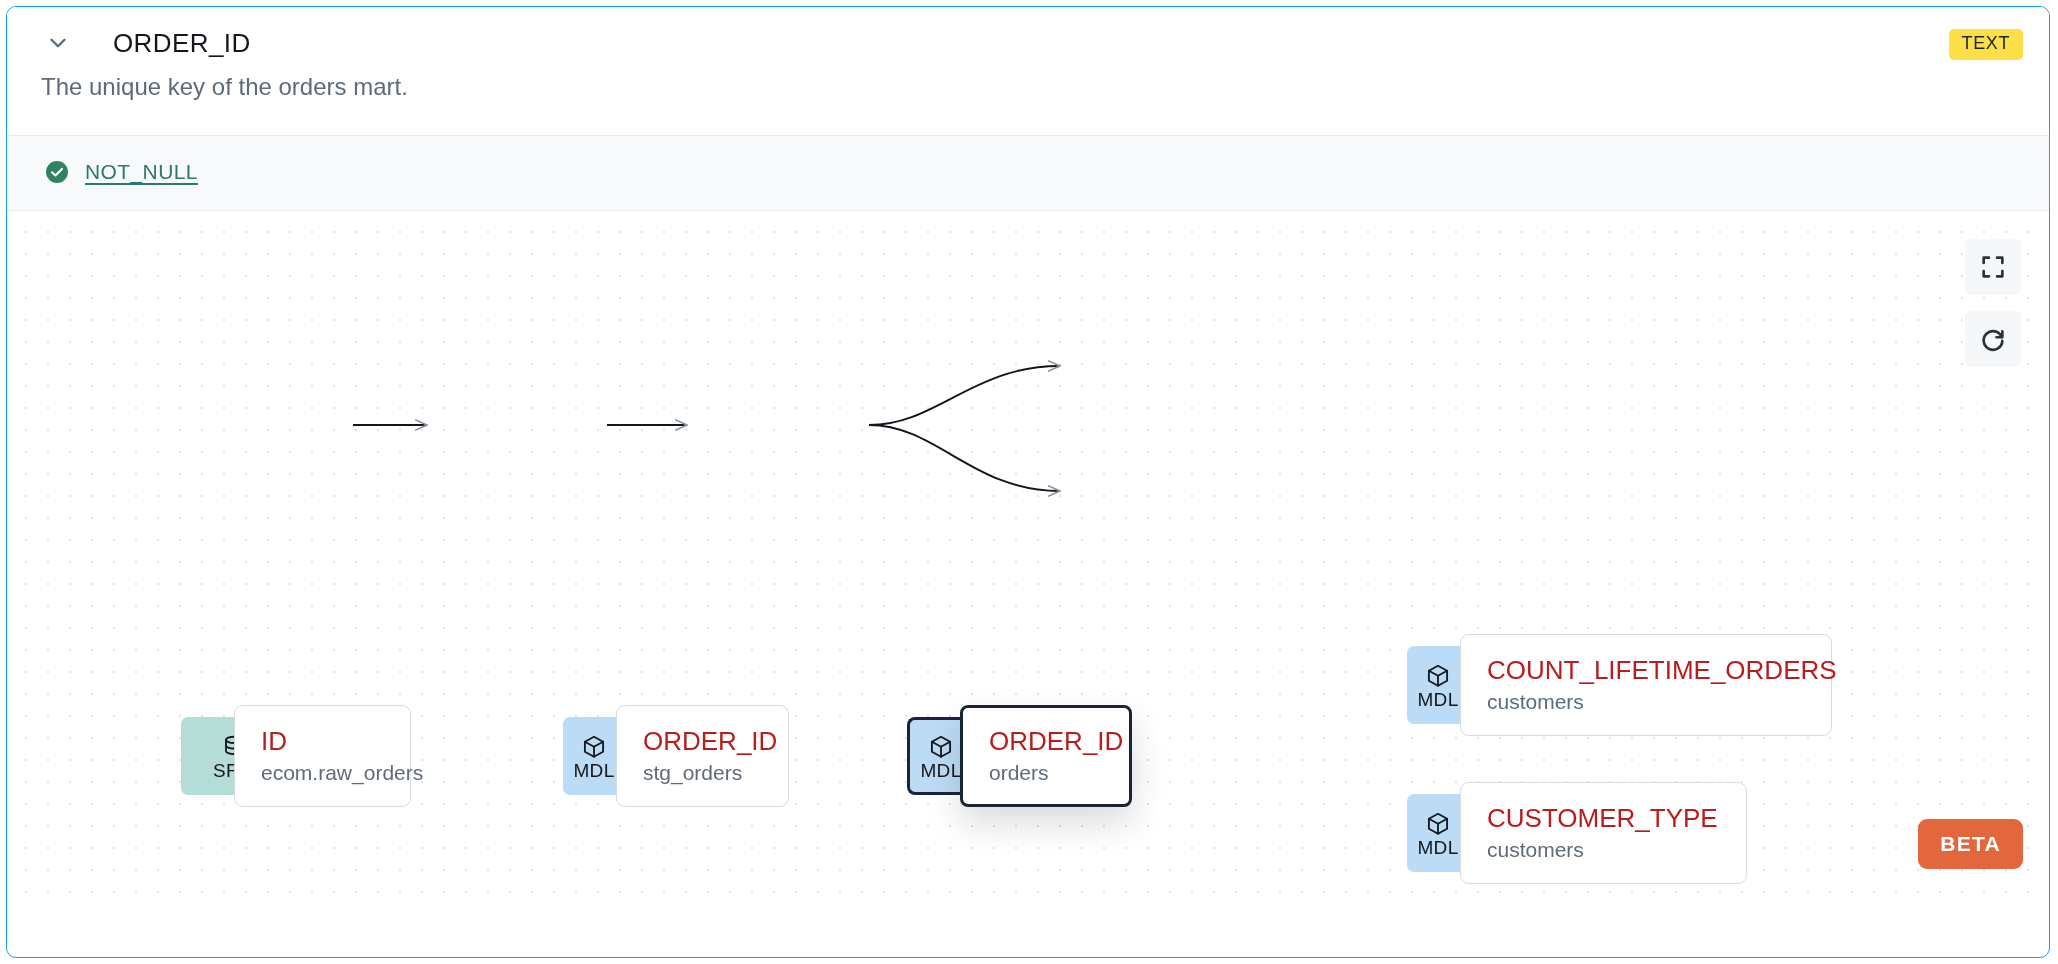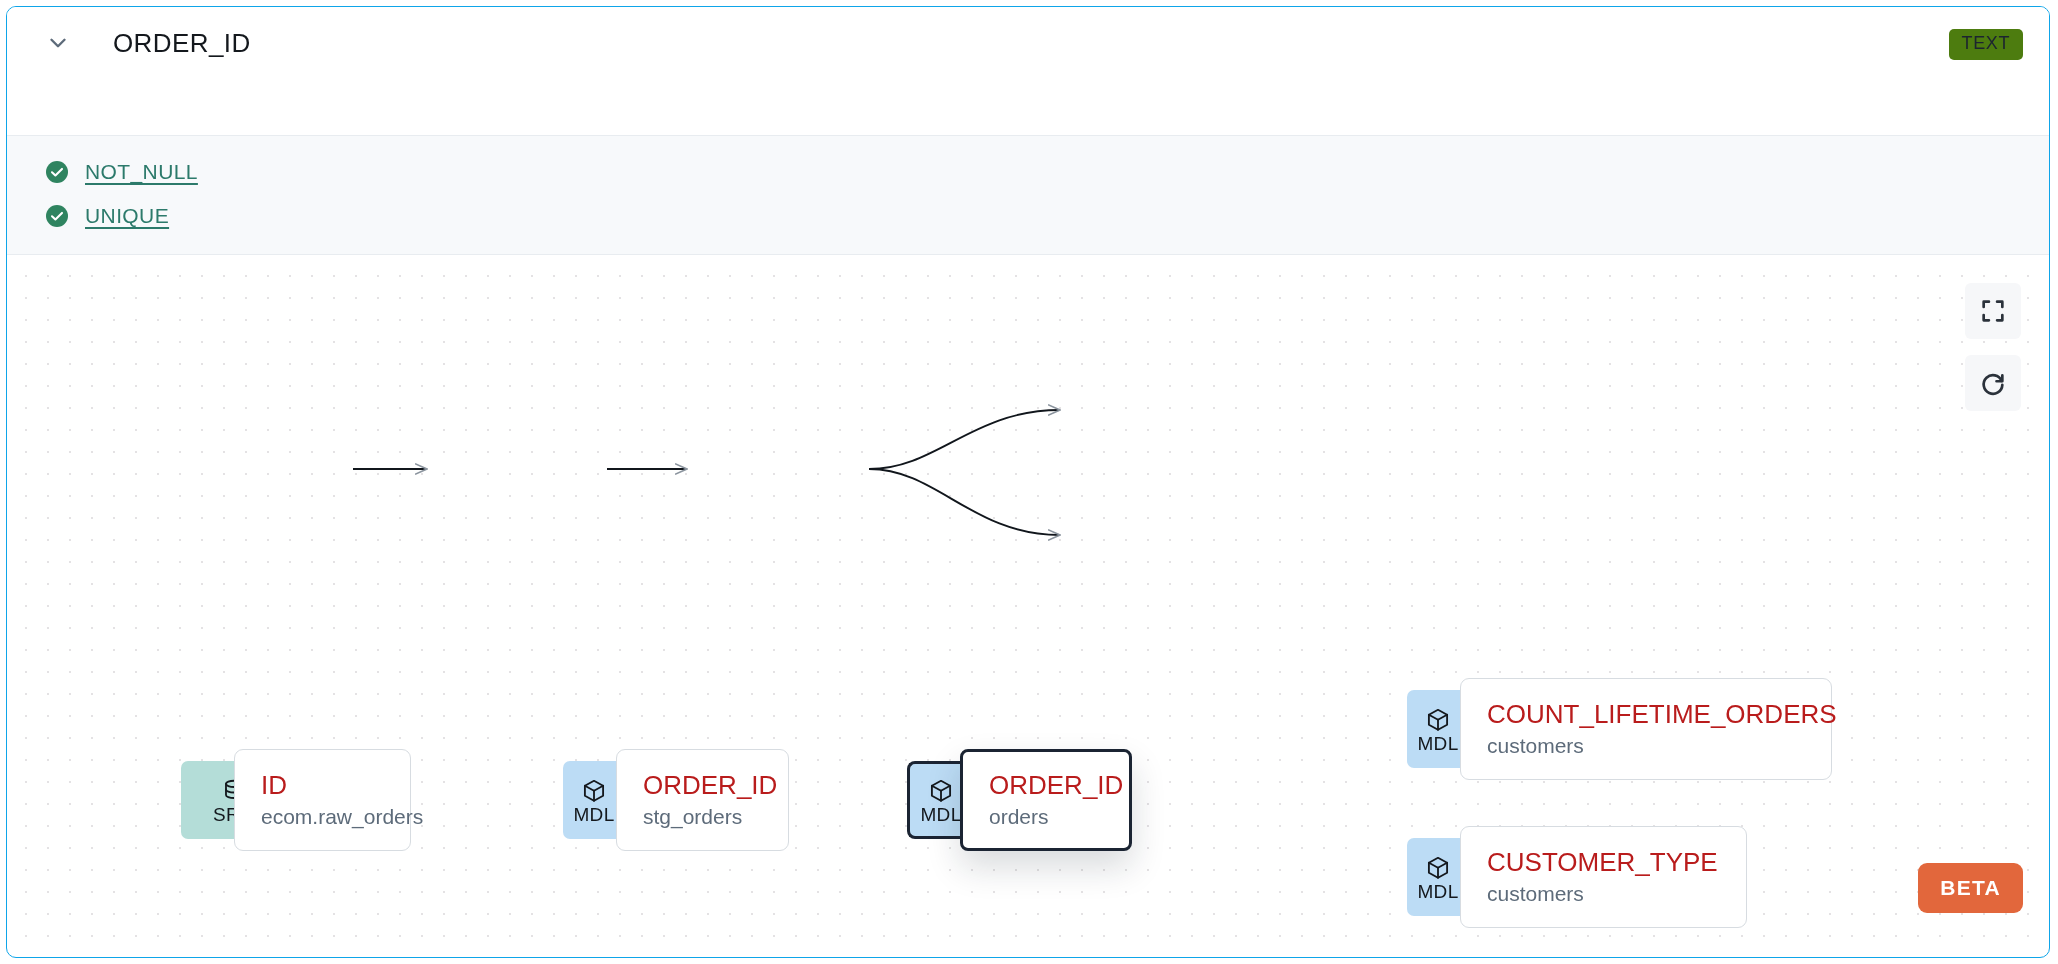--- a/index.html
+++ b/index.html
@@ -67,21 +67,21 @@
     color: #14181d;
     margin-left: 38px;
     font-weight: 400;
     white-space: nowrap;
   }
 
   .type-badge {
     position: absolute;
     right: 26px;
     top: 22px;
-    background: #4d7c0f;
+    background: #fde047;
     color: #1c2430;
     font-size: 18px;
     letter-spacing: 0.6px;
     padding: 5px 13px 6px;
     border-radius: 5px;
     line-height: 1.1;
   }
 
   .description {
     font-size: 24px;
@@ -263,43 +263,35 @@
         <span class="chevron-btn">
           <svg width="26" height="26" viewBox="0 0 24 24" fill="none" stroke="#5d6b7a" stroke-width="2.2" stroke-linecap="round" stroke-linejoin="round">
             <polyline points="6 9 12 15 18 9"></polyline>
           </svg>
         </span>
         <span class="col-title">ORDER_ID</span>
 
         <span class="type-badge">TEXT</span>
       </div>
 
+      <div class="description">The unique key of the orders mart.</div>
     </div>
 
     <div class="tests">
 
       <div class="test-row">
         <span class="check-icon">
           <svg width="24" height="24" viewBox="0 0 24 24">
             <circle cx="12" cy="12" r="11" fill="#2f8460"></circle>
             <polyline points="7 12.3 10.4 15.5 17 8.9" fill="none" stroke="#ffffff" stroke-width="2.1" stroke-linecap="round" stroke-linejoin="round"></polyline>
           </svg>
         </span>
         <a class="test-link">NOT_NULL</a>
       </div>
 
-      <div class="test-row">
-        <span class="check-icon">
-          <svg width="24" height="24" viewBox="0 0 24 24">
-            <circle cx="12" cy="12" r="11" fill="#2f8460"></circle>
-            <polyline points="7 12.3 10.4 15.5 17 8.9" fill="none" stroke="#ffffff" stroke-width="2.1" stroke-linecap="round" stroke-linejoin="round"></polyline>
-          </svg>
-        </span>
-        <a class="test-link">UNIQUE</a>
-      </div>
     </div>
 
     <div class="graph">
 
       <svg class="edges-svg" viewBox="0 0 2042 682" preserveAspectRatio="none">
         <defs>
           <marker id="arrow" viewBox="0 0 10 10" refX="9" refY="5" markerWidth="7" markerHeight="7" orient="auto-start-reverse">
             <path d="M 0 1 L 9 5 L 0 9" fill="none" stroke="#8b949e" stroke-width="1.3"></path>
           </marker>
         </defs>

